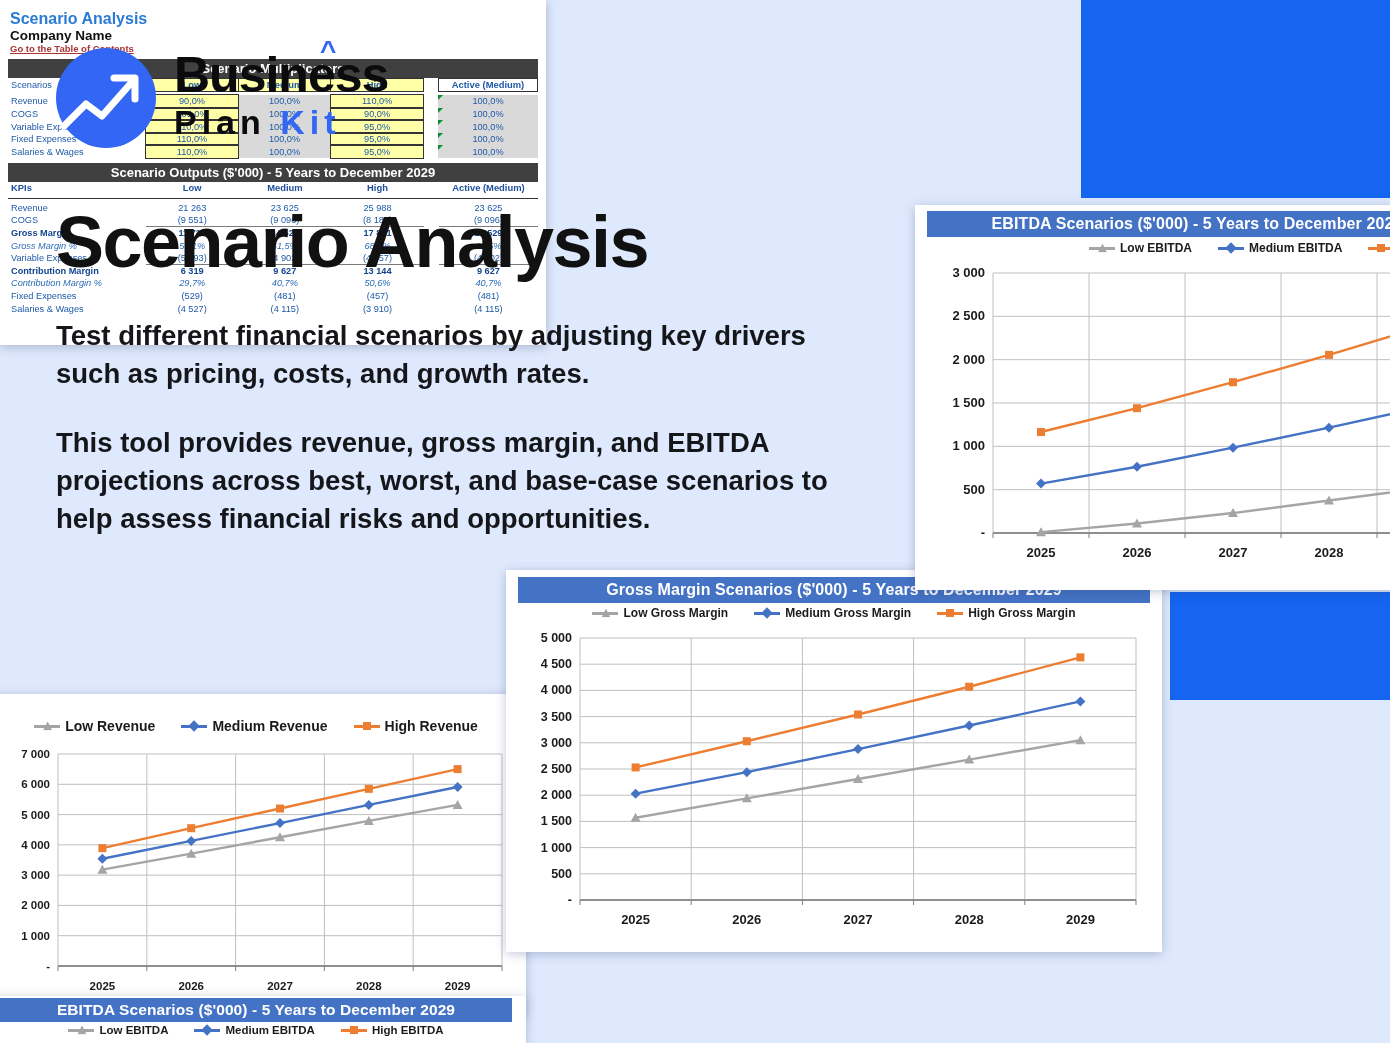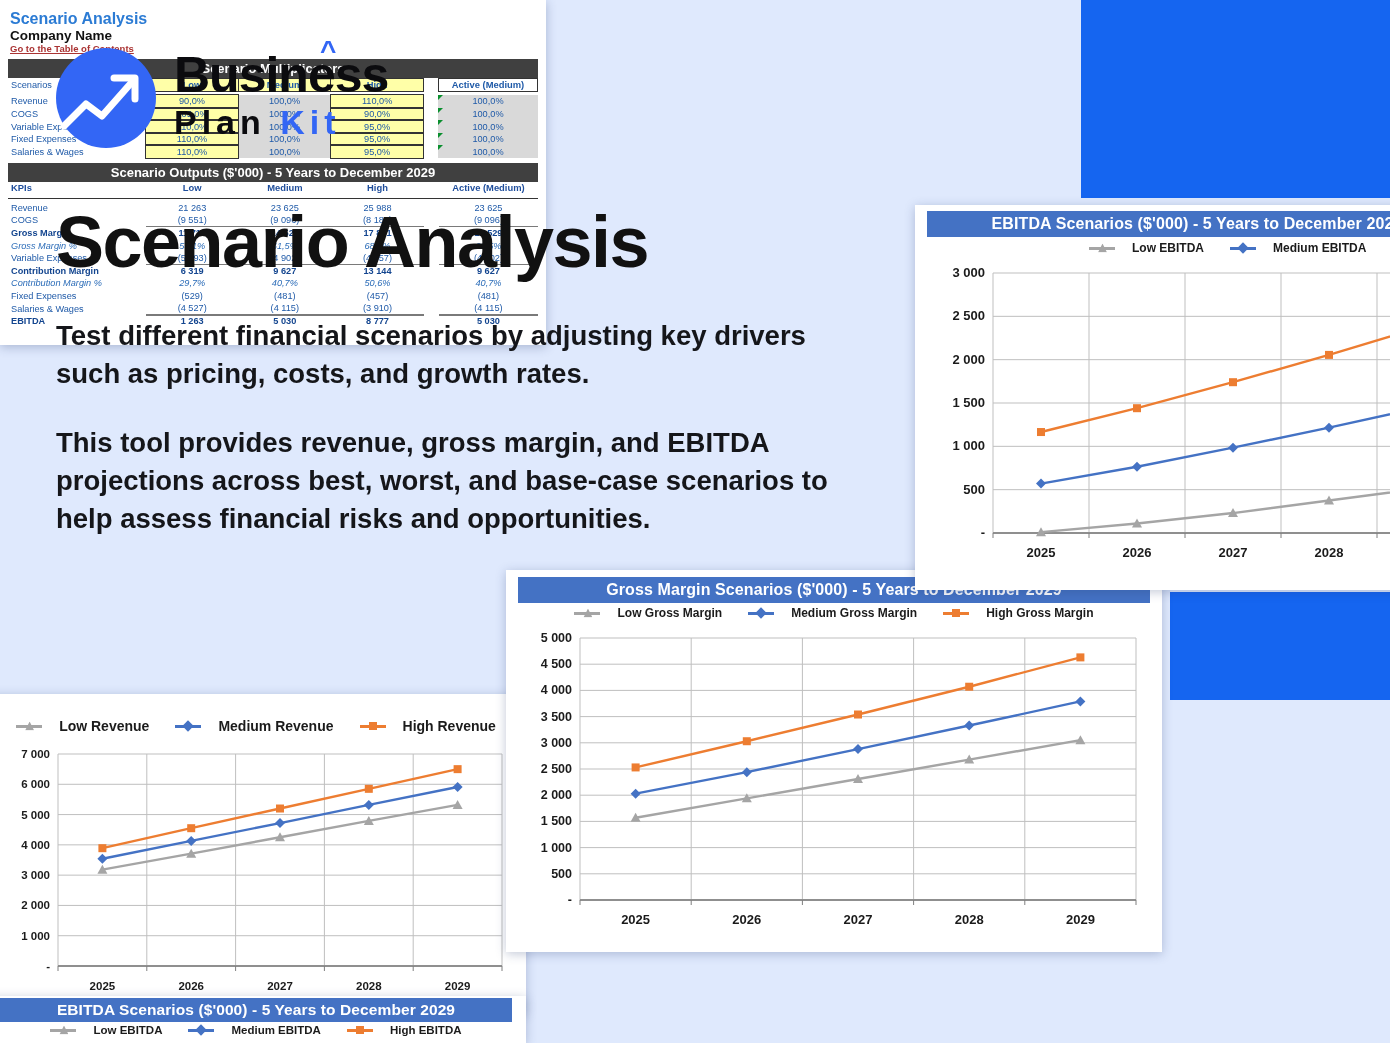--- a/index.html
+++ b/index.html
@@ -59,21 +59,21 @@
     box-shadow: 0 2px 10px rgba(40,60,110,.28);
   }
   .chart-title {
     background: #4472c4; color: #fff; text-align: center;
     font-weight: 700; letter-spacing: .1px; white-space: nowrap;
   }
   .legend {
     display: flex; justify-content: center; align-items: center;
     gap: 26px; white-space: nowrap;
   }
-  .legend-item { display: flex; align-items: center; gap: 17px; font-weight: 700; color: #1b1b1b; }
+  .legend-item { display: flex; align-items: center; gap: 5px; font-weight: 700; color: #1b1b1b; }
   .legend-line { display: block; height: 3px; width: 26px; position: relative; }
   .legend-line i {
     position: absolute; left: 9px; top: 50%; transform: translateY(-50%);
     width: 8px; height: 8px; display: block;
   }
   .lg-low   { background: #a5a5a5; }
   .lg-low i { background: #a5a5a5; clip-path: polygon(50% 0,100% 100%,0 100%); width: 9px; height: 9px; }
   .lg-med   { background: #4472c4; }
   .lg-med i { background: #4472c4; transform: translateY(-50%) rotate(45deg); }
   .lg-high  { background: #ed7d31; }
@@ -586,23 +586,15 @@
           <td class="col-active n">(481)</td>
         </tr>
         <tr class="">
           <td class="col-label">Salaries &amp; Wages</td>
           <td class="col-num n">(4 527)</td>
           <td class="col-num n">(4 115)</td>
           <td class="col-num n">(3 910)</td>
           <td class="gap"></td>
           <td class="col-active n">(4 115)</td>
         </tr>
-        <tr class="bold rule-dbl">
-          <td class="col-label">EBITDA</td>
-          <td class="col-num n">1 263</td>
-          <td class="col-num n">5 030</td>
-          <td class="col-num n">8 777</td>
-          <td class="gap"></td>
-          <td class="col-active n">5 030</td>
-        </tr>
       </tbody>
   </table>
 </div>
 
 </body></html>

